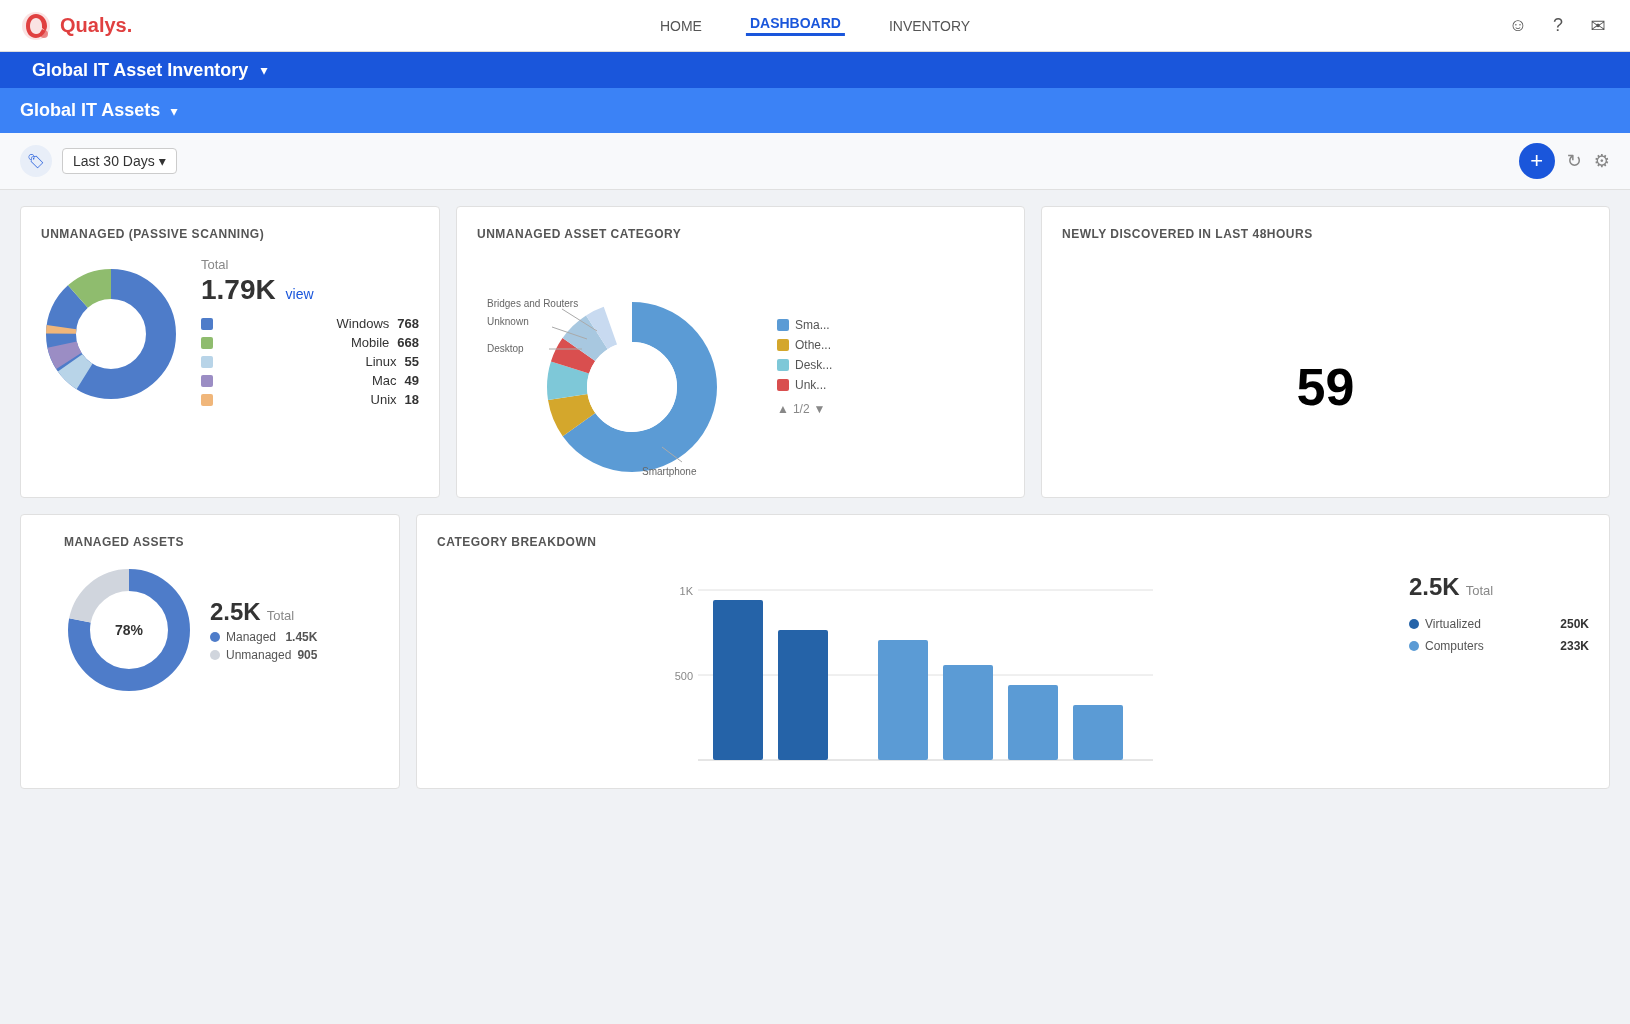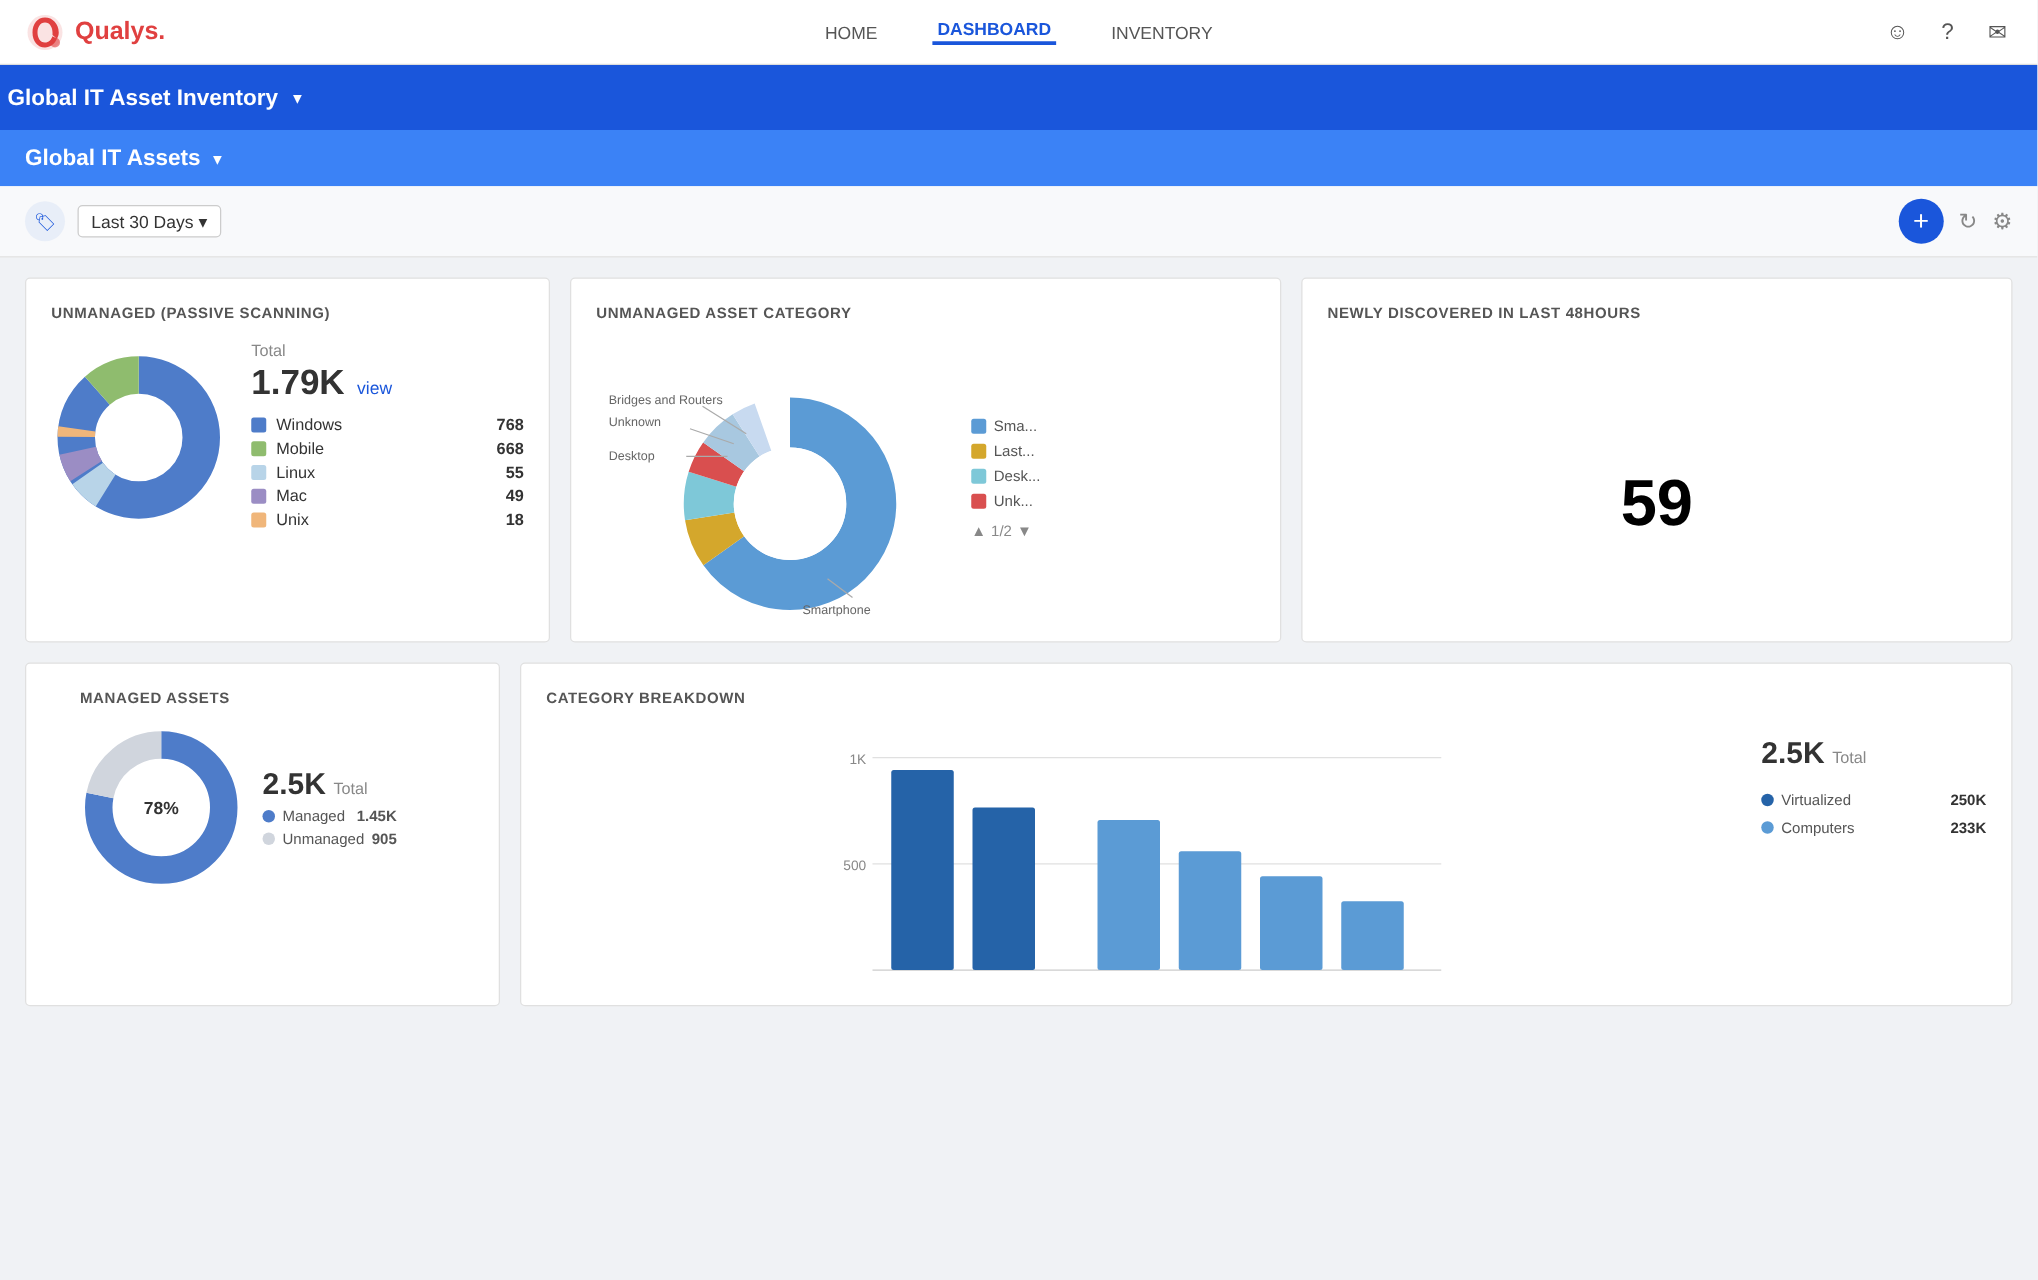--- a/index.html
+++ b/index.html
@@ -63,24 +63,24 @@
       color: #555;
       font-size: 18px;
       display: flex;
       align-items: center;
       justify-content: center;
     }
 
     
     .app-title-bar {
       background: #1a56db;
-      height: 52px;
-      display: flex;
-      align-items: center;
-      padding: 0 6px;
+      height: 36px;
+      display: flex;
+      align-items: center;
+      padding: 0 32px;
       gap: 12px;
     }
     .app-title-bar .title {
       color: #fff;
       font-size: 18px;
       font-weight: bold;
     }
     .chevron-down {
       color: #fff;
       font-size: 14px;
@@ -218,20 +218,21 @@
     }
     .legend-items {
       margin-top: 10px;
     }
     .legend-item {
       display: flex;
       align-items: center;
       gap: 8px;
       margin-bottom: 4px;
       font-size: 13px;
+      text-align: right;
     }
     .legend-dot {
       width: 12px;
       height: 12px;
       border-radius: 2px;
       flex-shrink: 0;
     }
     .legend-name {
       flex: 1;
       color: #333;
@@ -528,21 +529,21 @@
           </svg>
         </div>
 
         <div class="category-legend">
           <div class="cat-legend-item">
             <div class="cat-legend-dot" style="background:#5b9bd5;"></div>
             <span>Sma...</span>
           </div>
           <div class="cat-legend-item">
             <div class="cat-legend-dot" style="background:#d4a72c;"></div>
-            <span>Last...</span>
+            <span>Othe...</span>
           </div>
           <div class="cat-legend-item">
             <div class="cat-legend-dot" style="background:#7ec8d8;"></div>
             <span>Desk...</span>
           </div>
           <div class="cat-legend-item">
             <div class="cat-legend-dot" style="background:#d94f4f;"></div>
             <span>Unk...</span>
           </div>
           <div class="pagination-row">

